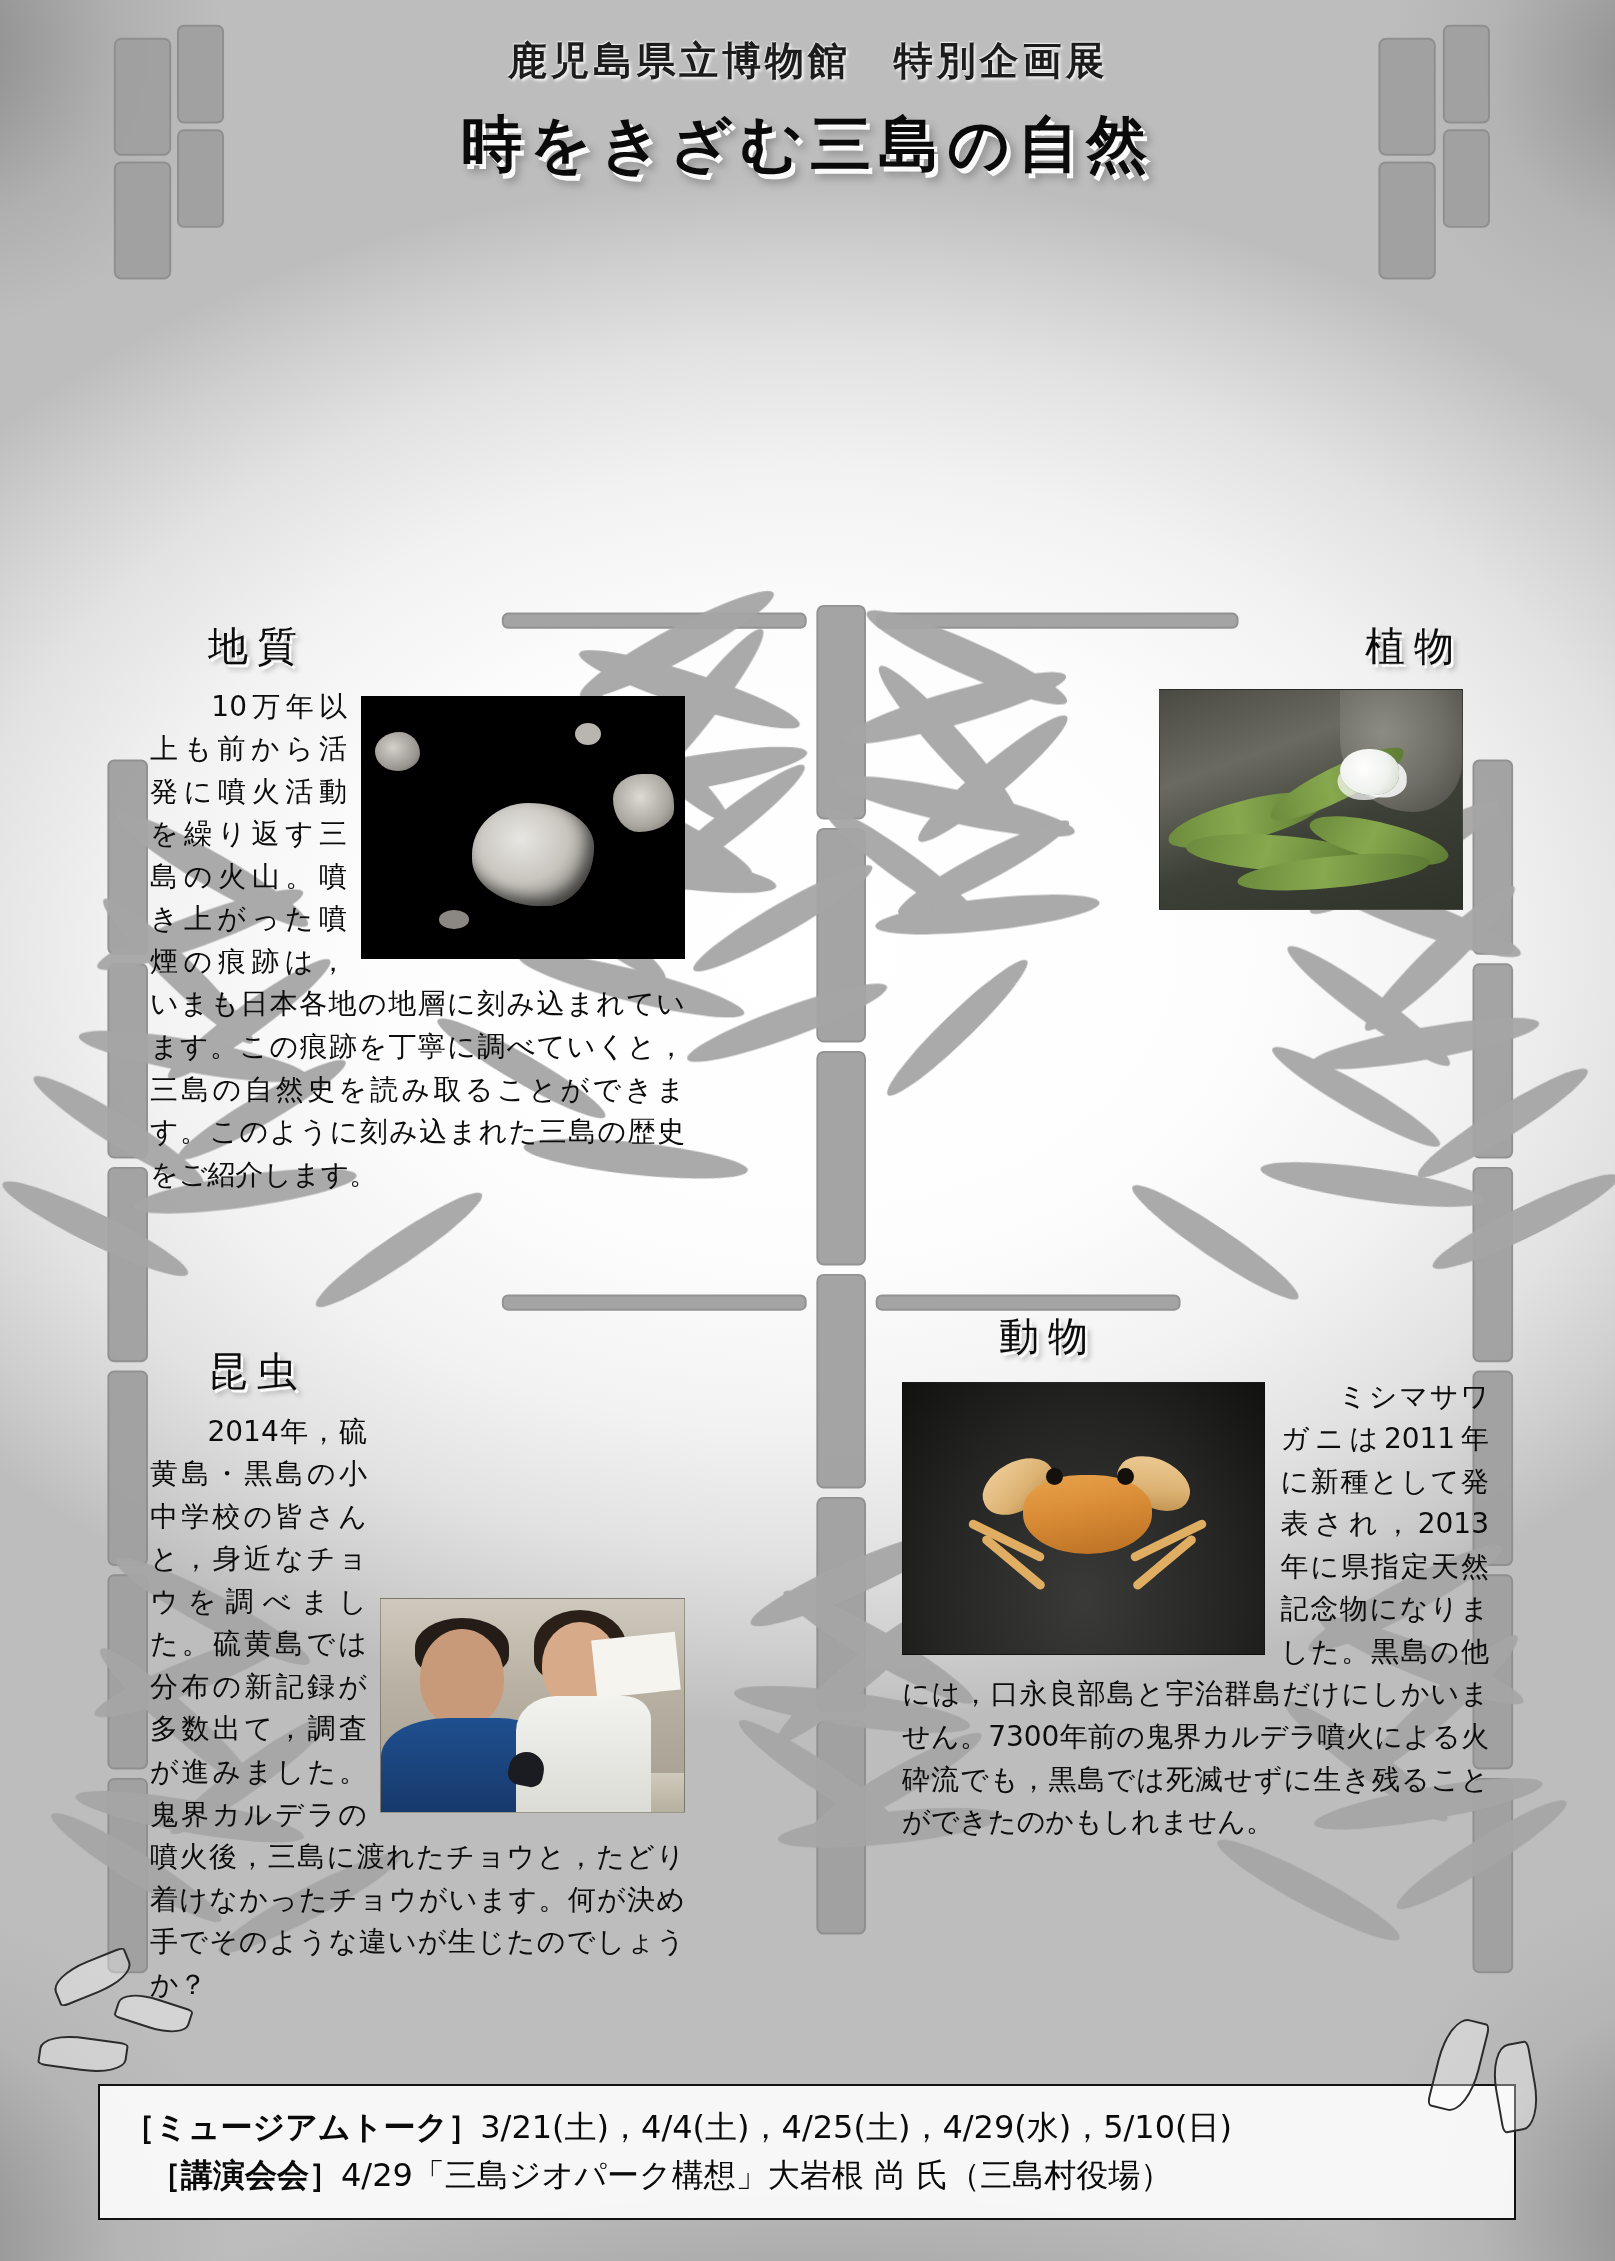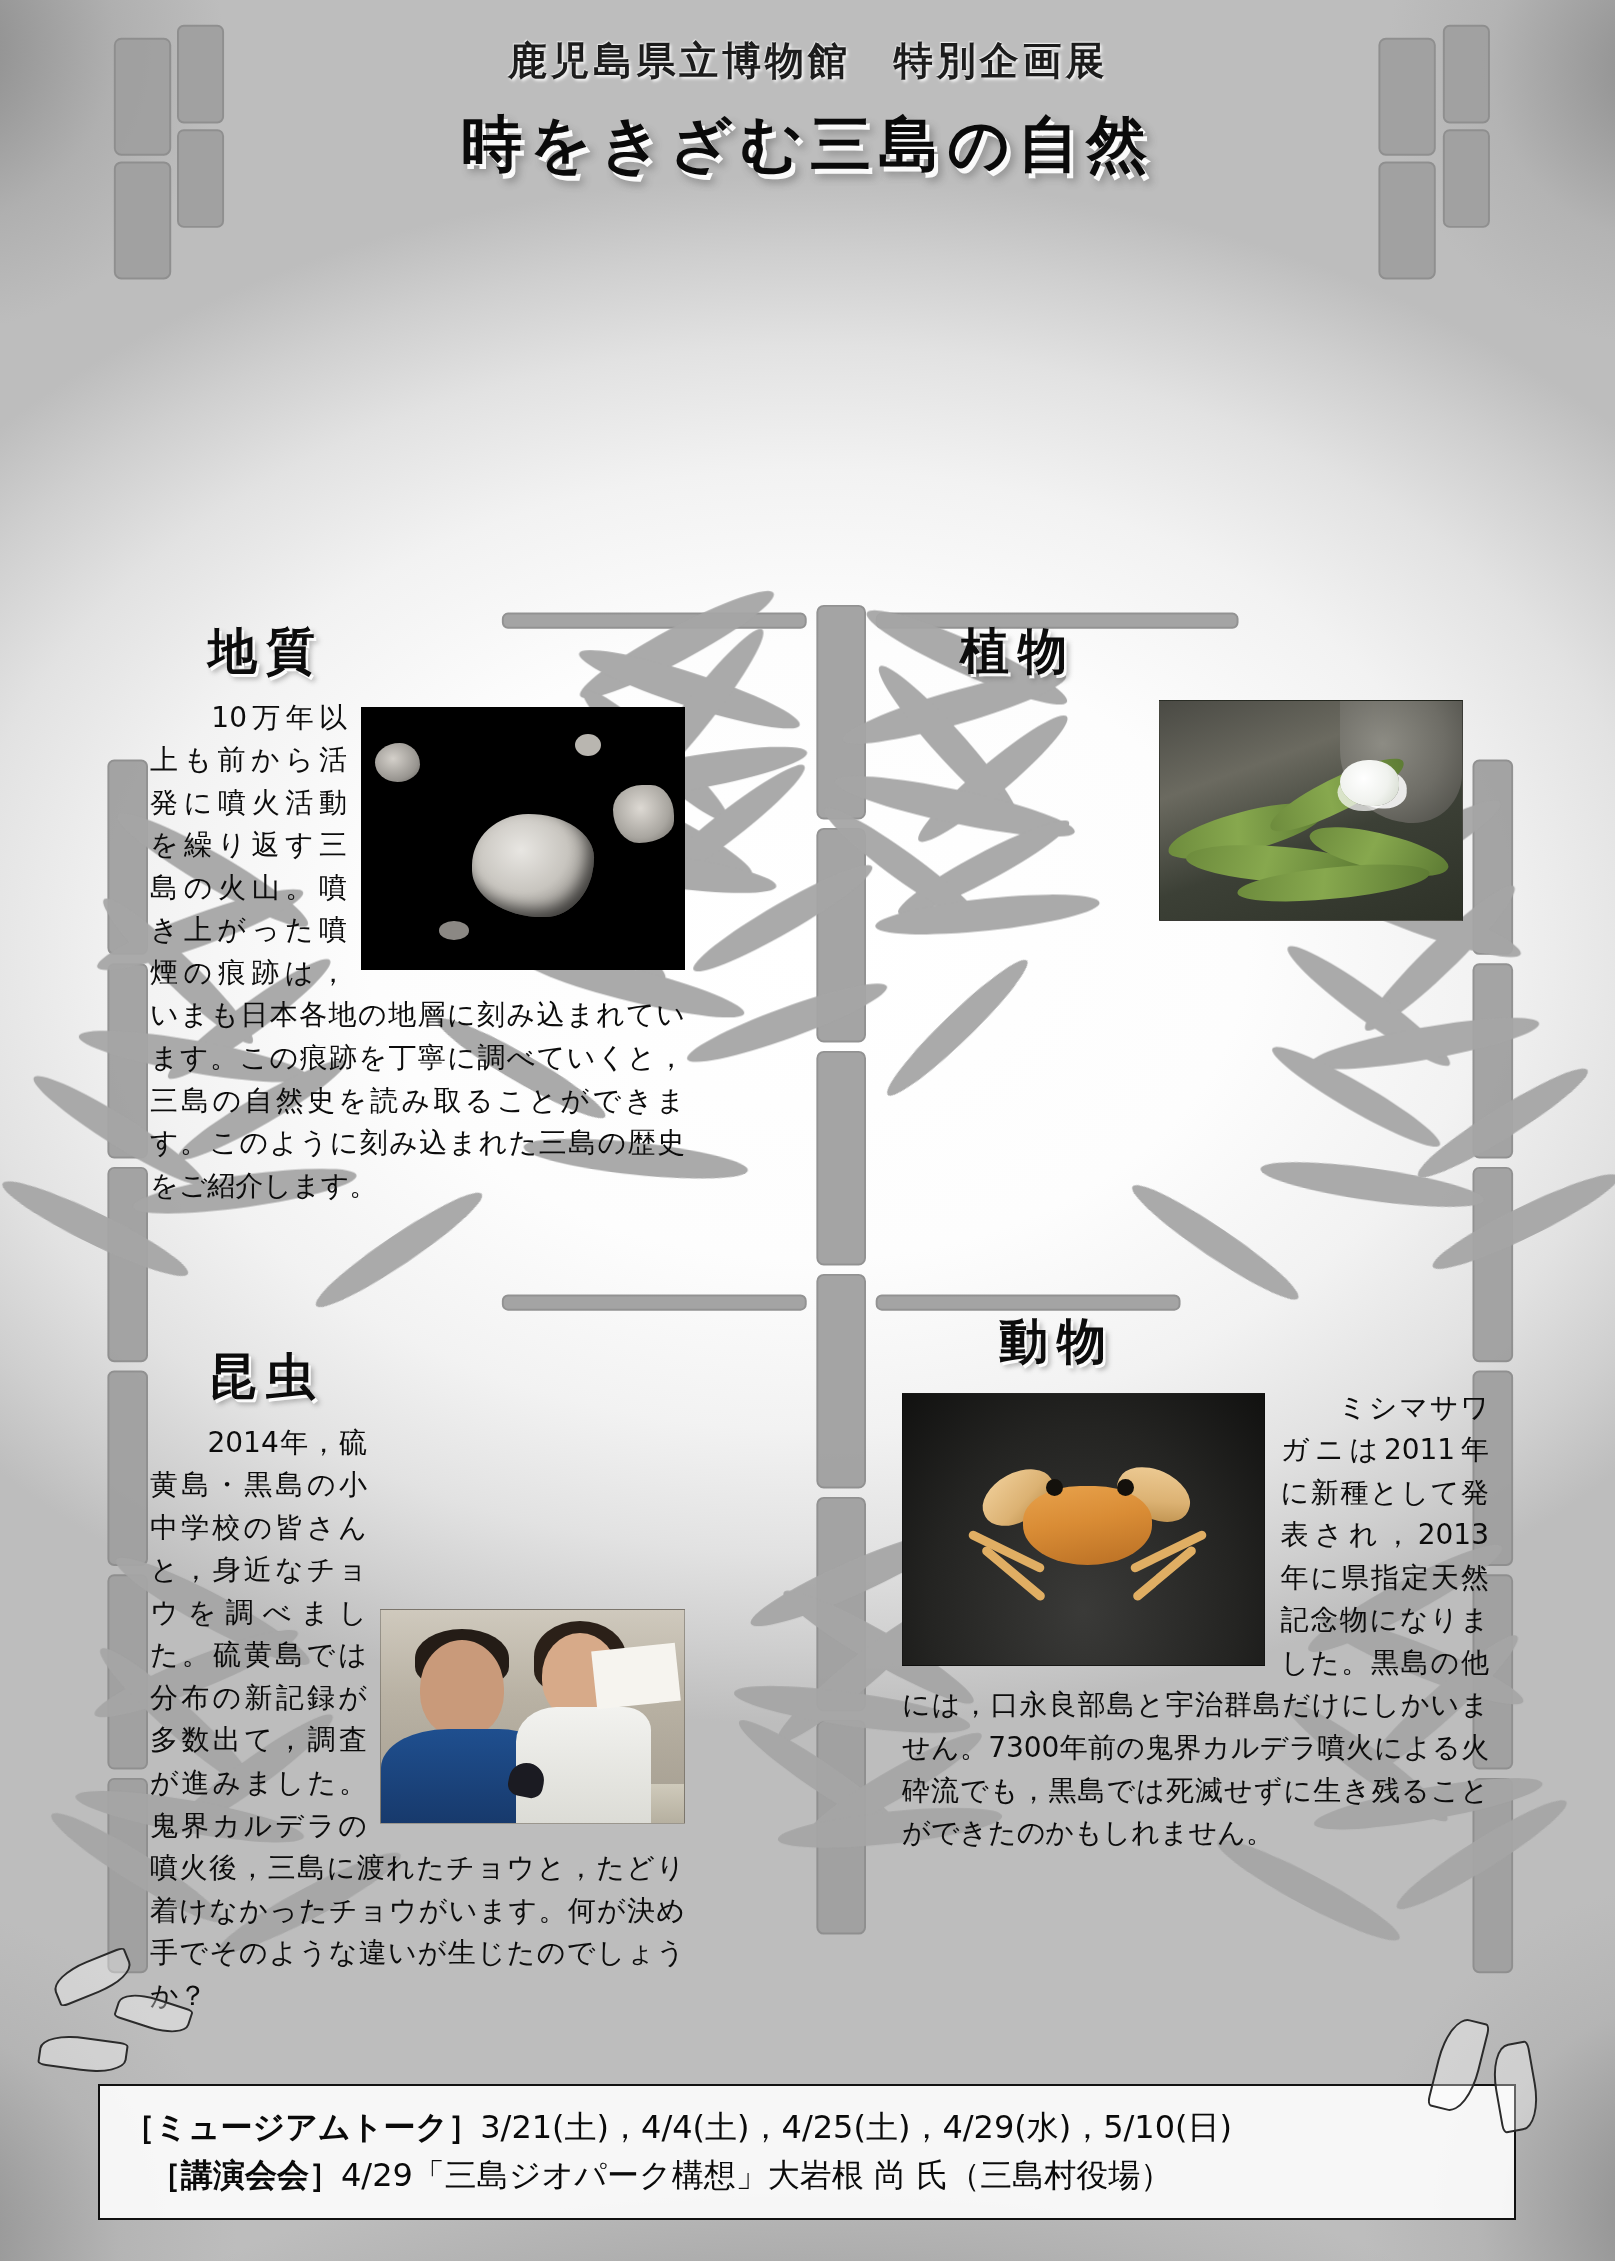--- a/index.html
+++ b/index.html
@@ -97,22 +97,22 @@
     text-align: justify;
   }
 
   
   .section {
     position: absolute;
     z-index: 5;
   }
   .sec-title {
     font-family: "DejaVu Serif", serif;
-    font-size: 49px;
-    font-weight: bold;
+    font-size: 40px;
+    font-weight: normal;
     letter-spacing: 9px;
     color: #0c0c0c;
     text-shadow: 2.6px 2.6px 0 rgba(255,255,255,0.95), 4.5px 5.2px 5.8px rgba(70,70,70,0.4);
     margin-bottom: 11.6px;
   }
   .sec-body {
     font-family: "DejaVu Sans", sans-serif;
     font-size: 28px;
     line-height: 1.52;
     color: #0c0c0c;
@@ -460,21 +460,21 @@
         <div class="shard-c"></div>
       <div class="shard-d"></div>
         <div class="shard-e"></div>
     </div>
     <div class="sec-body">
       <p>　10万年以上も前から活発に噴火活動を繰り返す三島の火山。噴き上がった噴煙の痕跡は，いまも日本各地の地層に刻み込まれています。この痕跡を丁寧に調べていくと，三島の自然史を読み取ることができます。このように刻み込まれた三島の歴史をご紹介します。</p>
     </div>
   </div>
 
   <div class="section" style="left:896px; top:619px; width:567px;">
-    <div class="sec-title" style="padding-left:64px;">植物</div>
+    <div class="sec-title" style="padding-left:64px;text-align:right;">植物</div>
     <div class="photo photo-plant">
       <div class="rock"></div>
       <div class="leaf l1"></div>
         <div class="leaf l2"></div>
         <div class="leaf l3"></div>
       <div class="leaf l4"></div>
         <div class="leaf l5"></div>
       <div class="flower"></div>
     </div>
   </div>

